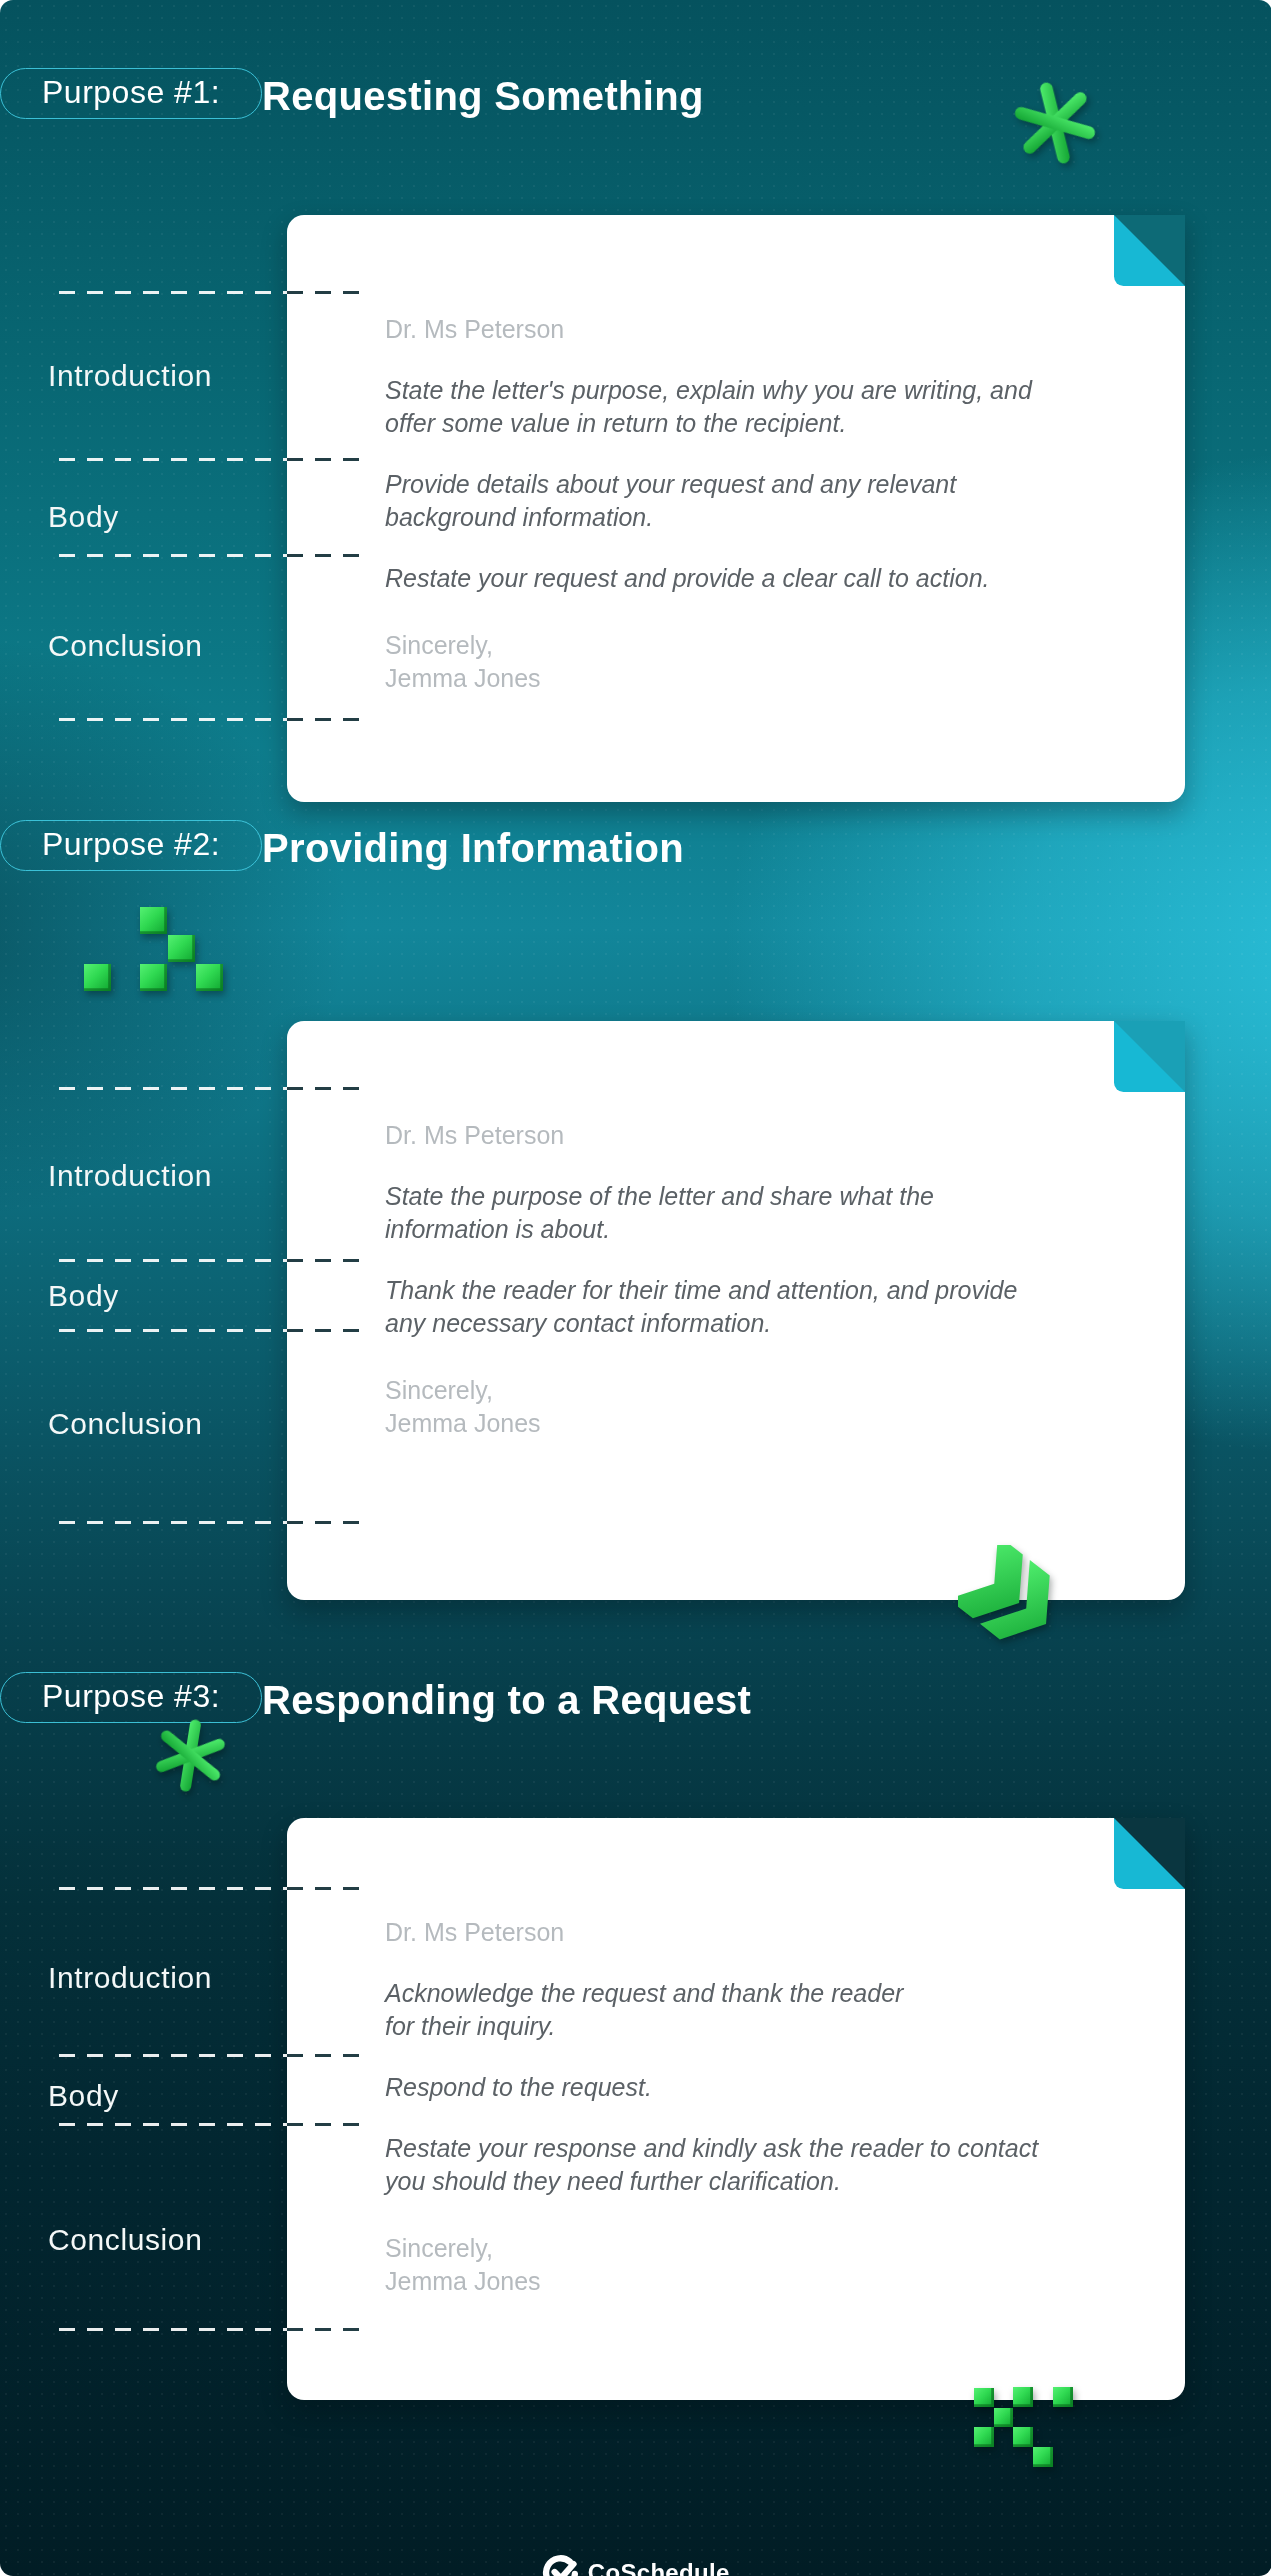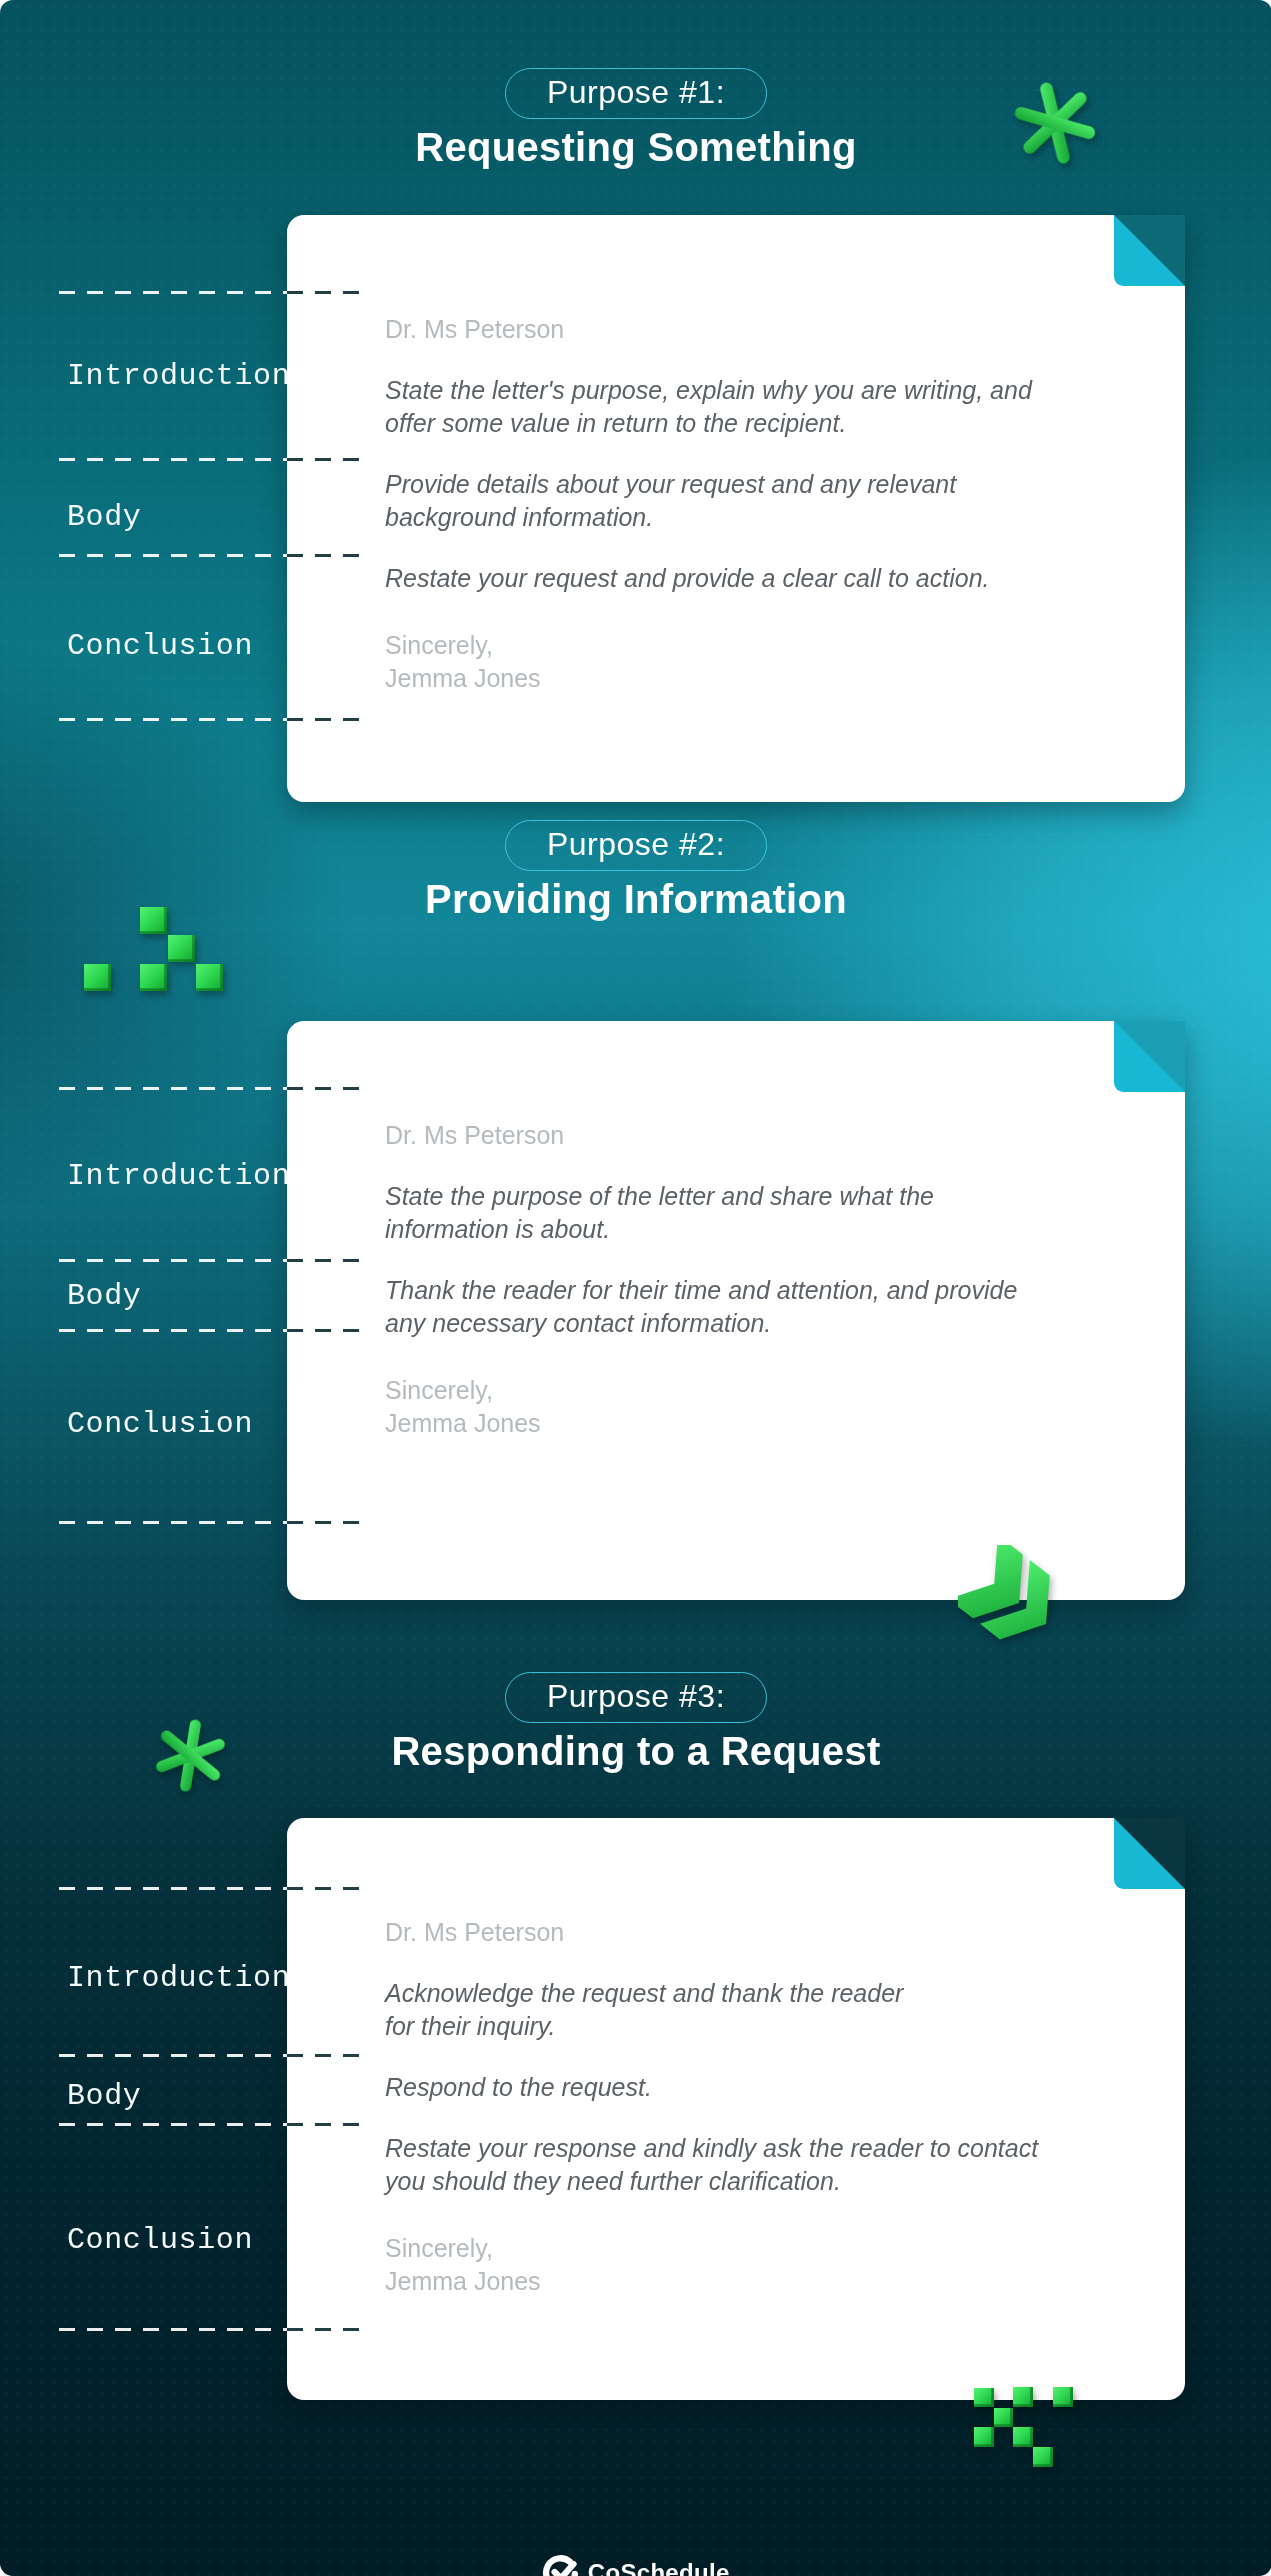--- a/index.html
+++ b/index.html
@@ -15,21 +15,21 @@
       radial-gradient(982px 767px at 108% 37%, rgba(43,195,221,0.95) 0%, rgba(43,195,221,0.55) 36%, rgba(43,195,221,0) 66%),
       radial-gradient(711px 486px at -6% 36%, rgba(3,42,50,0.55) 0%, rgba(3,42,50,0) 60%),
       linear-gradient(180deg,#05525e 0%, #086672 14%, #0c7886 26%, #12869a 36%, #0d6d7e 46%, #0a5463 56%, #07414e 64%, #04303a 74%, #022630 84%, #011d25 100%);
   }
   .page::after{
     content:"";position:absolute;inset:0;z-index:1;pointer-events:none;
     background-image:radial-gradient(rgba(255,255,255,0.05) 0.9px, transparent 1.3px);
     background-size:12px 12px;
   }
   
-  .header{position:absolute;left:0;right:0;display:flex;flex-direction:column;align-items:center;z-index:2;}
+  .header{position:absolute;left:0;right:0;display:flex;flex-direction:row;align-items:center;z-index:2;}
   .s1 .header{top:68px;} .s2 .header{top:820px;} .s3 .header{top:1672px;}
   .pill{
     border:1.9px solid rgba(62,198,220,0.95);
     border-radius:28px;
     padding:4.7px 41px 7.5px 41px;
     color:#ffffff;font-size:32px;font-weight:300;letter-spacing:0.5px;
   }
   .h2{margin:5.6px 0 0 0;color:#ffffff;font-size:40px;font-weight:700;letter-spacing:0.3px;}
   
   .card{
@@ -57,21 +57,21 @@
   
   .dashline{position:absolute;left:59px;width:306px;height:2.8px;z-index:3;}
   .dashline .seg-bg{position:absolute;left:0;top:0;width:228px;height:2.8px;
     background:repeating-linear-gradient(90deg,rgba(255,255,255,0.92) 0 16px,transparent 16px 28px);}
   .dashline .seg-card{position:absolute;left:228px;top:0;width:78px;height:2.8px;
     background:repeating-linear-gradient(90deg,#233e45 0 16px,transparent 16px 28px);}
   .s1 .d1{top:291px;} .s1 .d2{top:458px;} .s1 .d3{top:554px;} .s1 .d4{top:718px;}
   .s2 .d1{top:1087px;} .s2 .d2{top:1259px;} .s2 .d3{top:1329px;} .s2 .d4{top:1521px;}
   .s3 .d1{top:1887px;} .s3 .d2{top:2054px;} .s3 .d3{top:2123px;} .s3 .d4{top:2328px;}
   
-  .side-label{position:absolute;left:67px;color:#f4f8f8;font-size:30px;font-weight:400;letter-spacing:0.6px;z-index:3;font-family:Liberation Mono, monospace;}
+  .side-label{position:absolute;left:48px;color:#f4f8f8;font-size:30px;font-weight:400;letter-spacing:0.6px;z-index:3;}
   .s1 .lab1{top:359px;} .s1 .lab2{top:500px;} .s1 .lab3{top:629px;}
   .s2 .lab1{top:1159px;} .s2 .lab2{top:1279px;} .s2 .lab3{top:1407px;}
   .s3 .lab1{top:1961px;} .s3 .lab2{top:2079px;} .s3 .lab3{top:2223px;}
   
   .deco{position:absolute;z-index:4;filter:drop-shadow(2.8px 4.7px 3.7px rgba(0,12,10,0.35));}
   .ast1{left:1010px;top:78px;width:90px;height:90px;transform:rotate(-14deg);}
   .ast2{left:151px;top:1716px;width:79px;height:79px;transform:rotate(9deg);}
   .arrow1{left:958px;top:1545px;width:108px;height:105px;}
   .px{position:absolute;background:linear-gradient(135deg,#55f173 0%,#2fd951 45%,#0fa32f 100%);
       box-shadow:inset -2.8px -2.8px 0 rgba(6,94,24,0.55);}

